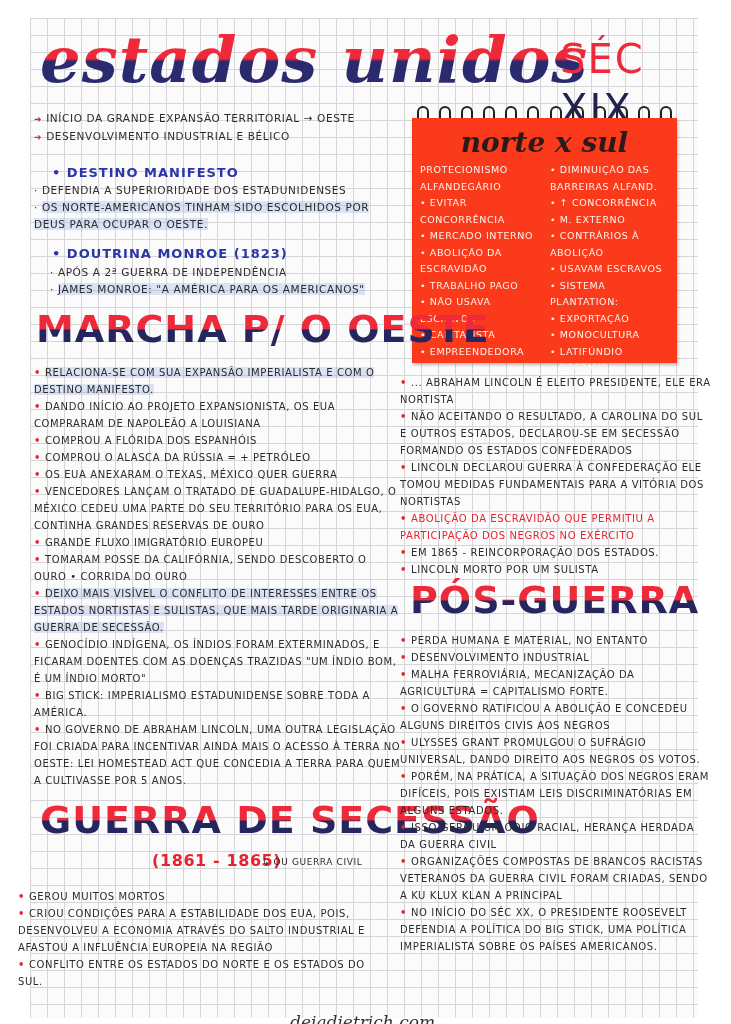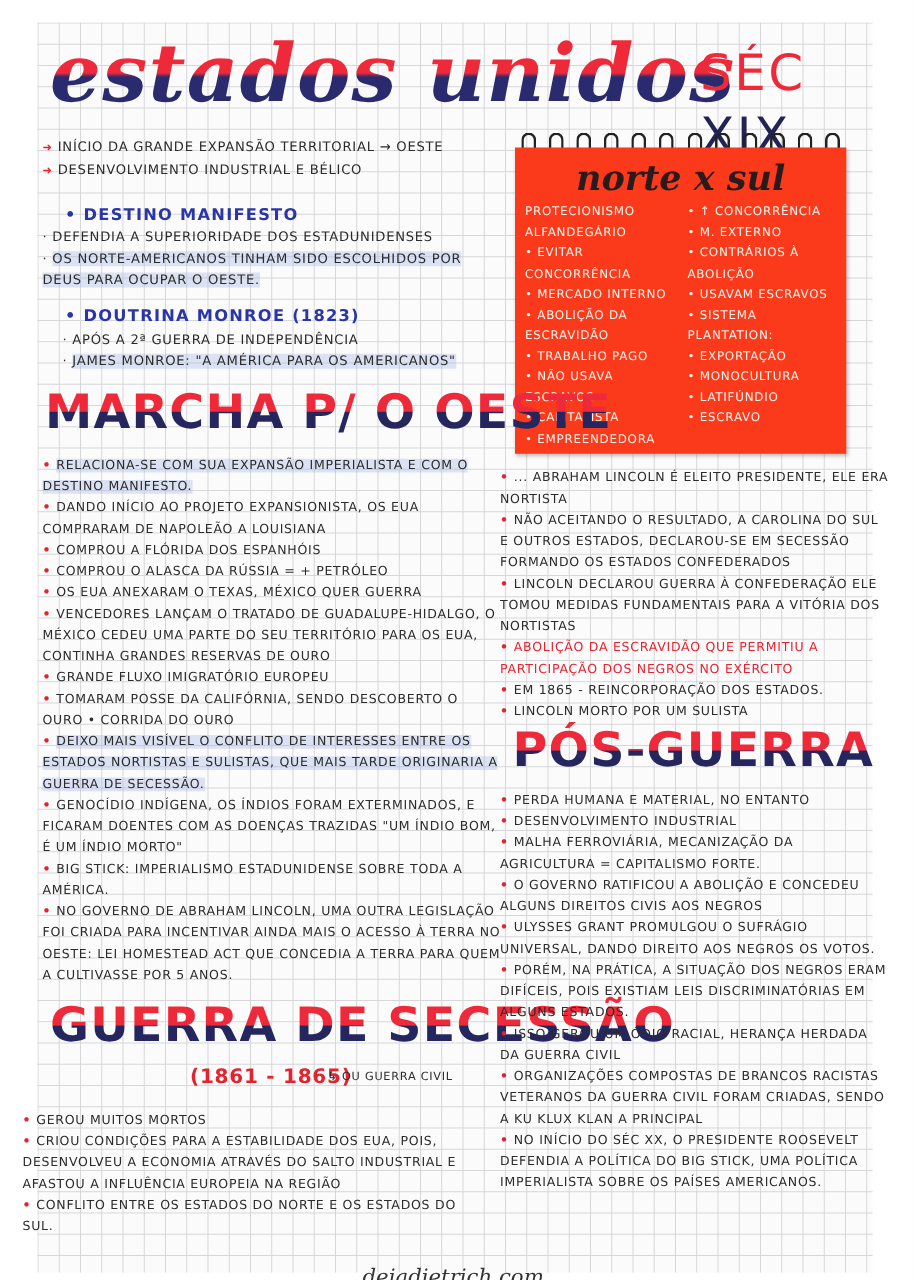--- a/index.html
+++ b/index.html
@@ -103,20 +103,21 @@
     <p>Protecionismo alfandegário</p>
     <p>• Evitar concorrência</p>
     <p>• Mercado interno</p>
     <p>• Abolição da escravidão</p>
     <p>• Trabalho pago</p>
     <p>• Não usava escravos</p>
     <p>• Capitalista</p>
     <p>• Empreendedora</p>
   </div>
   <div class="card-col" style="left:138px; width:124px;">
+    <p>• Diminuição das barreiras alfand.</p>
     <p>• ↑ concorrência</p>
     <p>• M. externo</p>
     <p>• Contrários à abolição</p>
     <p>• Usavam escravos</p>
     <p>• Sistema plantation:</p>
     <p>• Exportação</p>
     <p>• Monocultura</p>
     <p>• Latifúndio</p>
     <p>• Escravo</p>
   </div>

